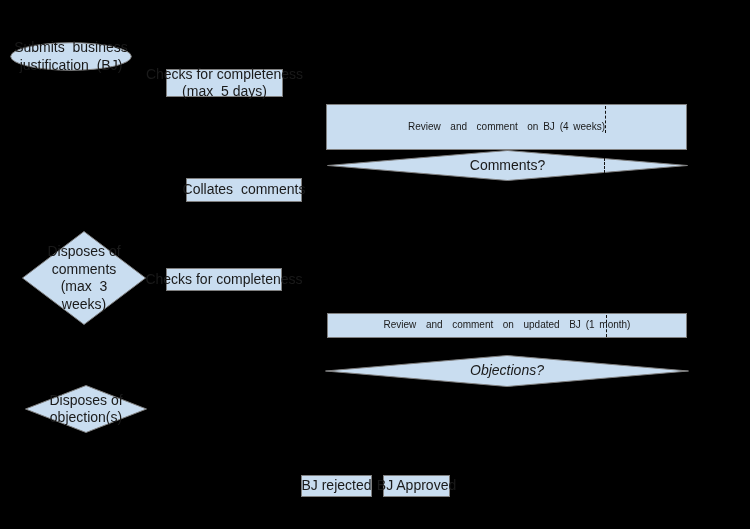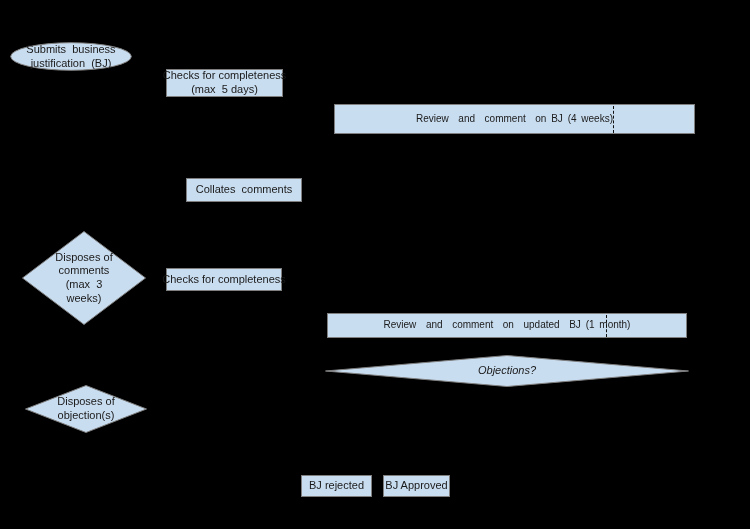--- a/index.html
+++ b/index.html
@@ -28,21 +28,21 @@
   .rect-node{
     background:var(--fill);
     border:1px solid var(--border);
     box-sizing:border-box;
   }
   .label{
     position:absolute;inset:0;
     display:flex;align-items:center;justify-content:center;
     text-align:center;
     white-space:pre;
-    font-size:11px;
+    font-size:14px;
     line-height:1.25;
     color:var(--text);
   }
   .wide .label{font-size:10px;word-spacing:2px;}
   .dash{
     position:absolute;
     width:0;
     border-left:1px dashed var(--dash);
   }
 </style>
@@ -57,25 +57,32 @@
     </svg>
     <div class="label">Submits  business
 justification  (BJ)</div>
   </div>
 
   <div class="node rect-node" style="left:166px;top:69px;width:117px;height:28px;">
     <div class="label">Checks for completeness
 (max  5 days)</div>
   </div>
 
-  <div class="node rect-node wide" style="left:334px;top:104px;width:361px;height:30px;">
+  <div class="node rect-node wide" style="left:326px;top:104px;width:361px;height:46px;">
     <div class="label">Review  and  comment  on BJ (4 weeks)</div>
     <div class="dash" style="left:278px;top:1px;height:27px;"></div>
   </div>
 
+  <div class="node" style="left:327px;top:150px;width:361px;height:31px;">
+    <svg class="shape" width="361" height="31" viewBox="0 0 361 31">
+      <polygon points="180.5,0.5 360.5,15.5 180.5,30.5 0.5,15.5"></polygon>
+    </svg>
+    <div class="label">Comments?</div>
+    <div class="dash" style="left:277px;top:8px;height:15px;"></div>
+  </div>
 
   <div class="node rect-node" style="left:166px;top:178px;width:116px;height:24px;margin-left:20px;">
     <div class="label">Collates  comments</div>
   </div>
 
   <div class="node" style="left:22px;top:231px;width:124px;height:94px;">
     <svg class="shape" width="124" height="94" viewBox="0 0 124 94">
       <polygon points="62,0.5 123.5,47 62,93.5 0.5,47"></polygon>
     </svg>
     <div class="label">Disposes of

